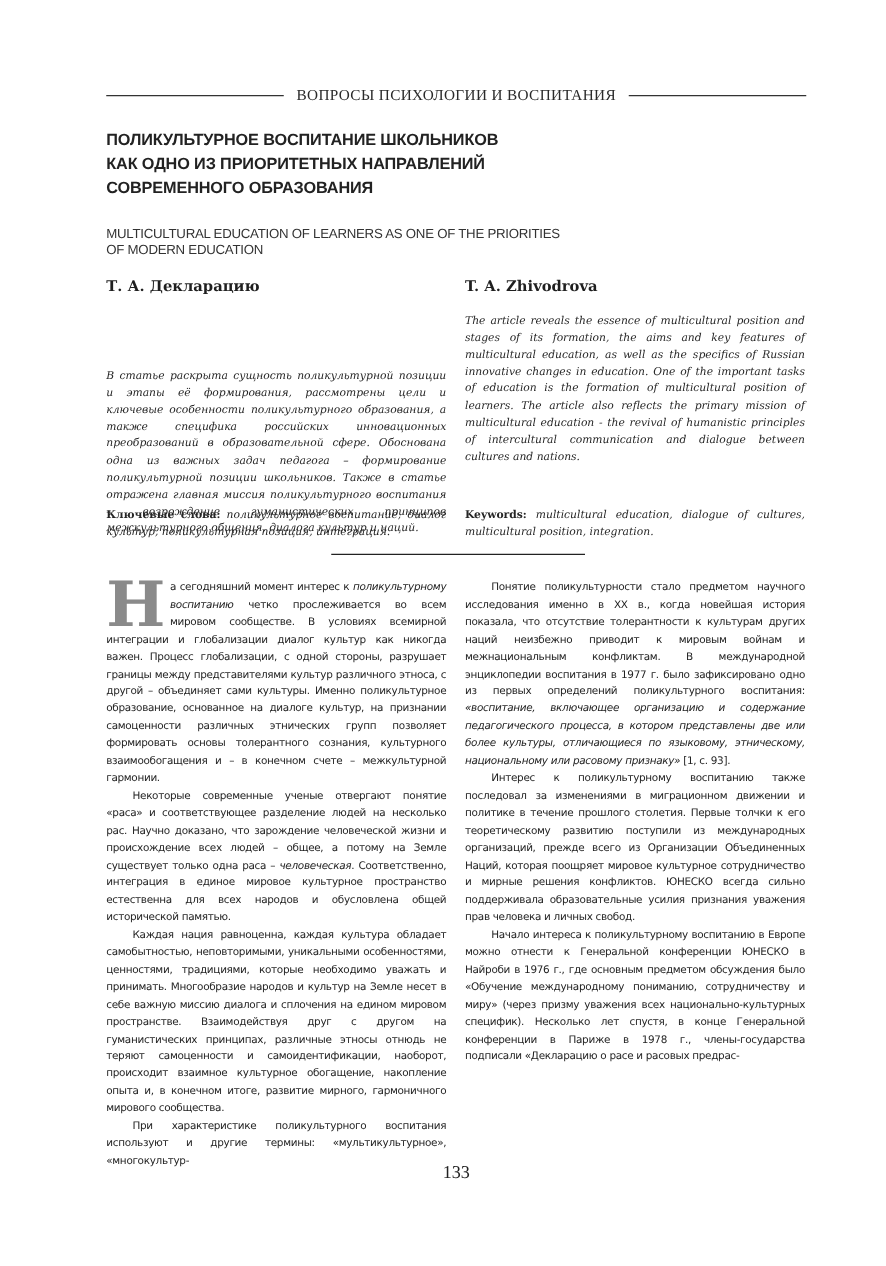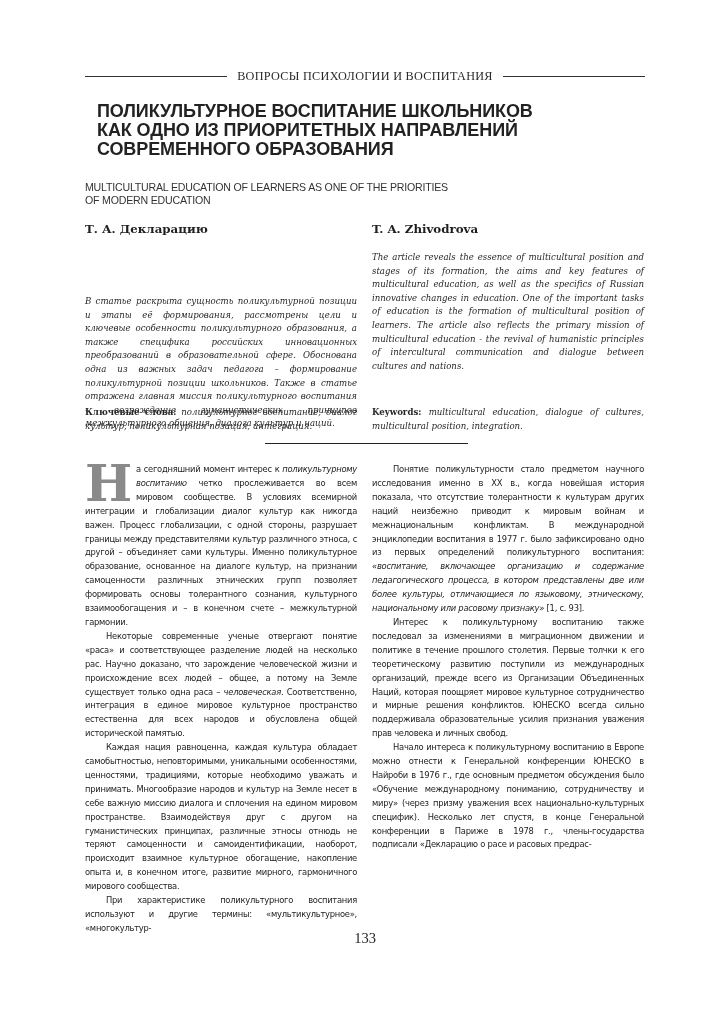--- a/index.html
+++ b/index.html
@@ -3,21 +3,21 @@
 <meta charset="utf-8">
 <style>
   html, body { margin: 0; padding: 0; background: #ffffff; }
   body { width: 709px; height: 1013px; position: relative; overflow: hidden; color: #1f1f1f; }
   .page { position: absolute; left: 85px; top: 0; width: 560px; }
 
   .running-head { position: absolute; top: 69px; left: 0; width: 560px; display: flex; align-items: center; }
   .running-head .rule { flex: 1; height: 1px; background: #333; }
   .running-head .txt { font-family: Liberation Serif, serif; font-size: 12.2px; letter-spacing: 0.3px; color: #2a2a2a; padding: 0 10px; white-space: nowrap; }
 
-  .title { position: absolute; top: 102px; left: 12px; width: 560px; font-family: "Liberation Sans", sans-serif; font-weight: bold; font-size: 18px; line-height: 19px; color: #222; letter-spacing: -0.1px; }
+  .title { position: absolute; top: 102px; left: 0; width: 560px; font-family: "Liberation Sans", sans-serif; font-weight: bold; font-size: 13px; line-height: 19px; color: #222; letter-spacing: -0.1px; }
   .title div { white-space: nowrap; }
   .subtitle { position: absolute; top: 181px; left: 0; width: 560px; font-family: "Liberation Sans", sans-serif; font-size: 10.6px; line-height: 13px; color: #333; letter-spacing: -0.2px; }
   .subtitle div { white-space: nowrap; }
 
   .author { position: absolute; top: 222px; font-family: "DejaVu Serif", serif; font-weight: bold; font-size: 11.8px; color: #1f1f1f; }
   .author.ru { left: 0; }
   .author.en { left: 287px; }
 
   .abstract { position: absolute; top: 251px; width: 272px; font-family: "DejaVu Serif", serif; font-style: italic; font-size: 8.6px; line-height: 13.6px; color: #262626; text-align: justify; hyphens: auto; }
   .abstract.ru { left: 0; margin-top: 44px; }

